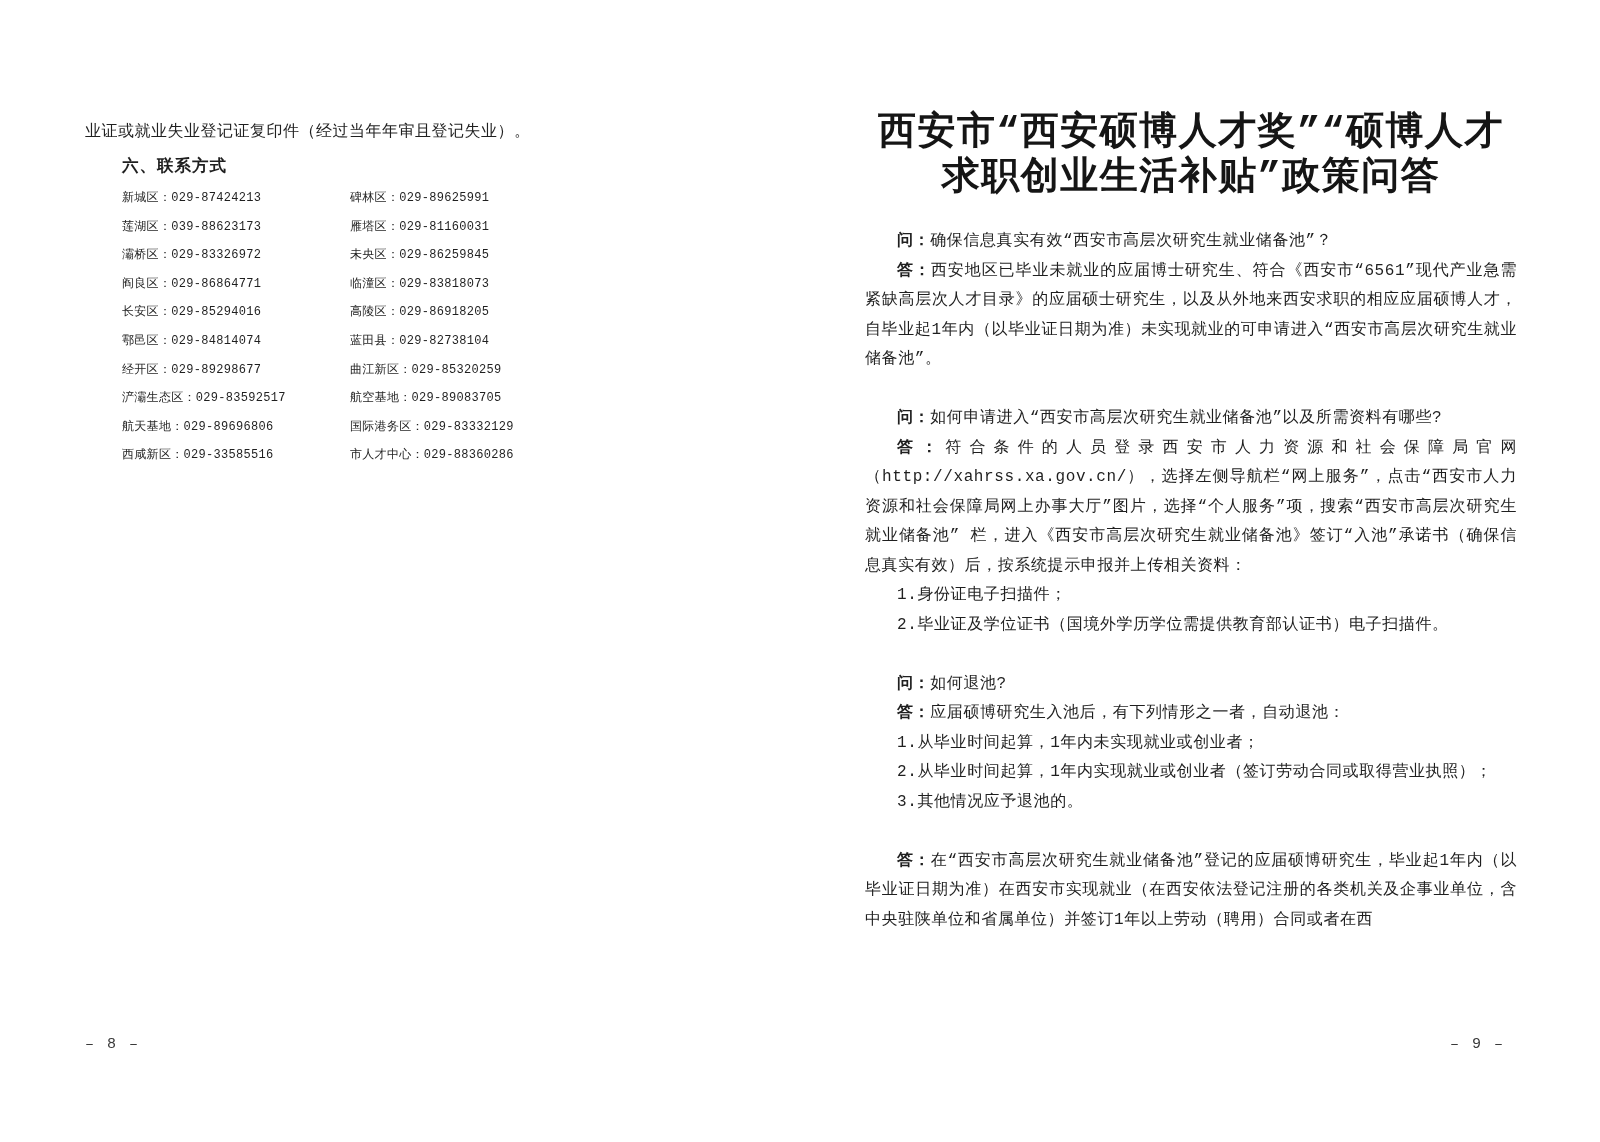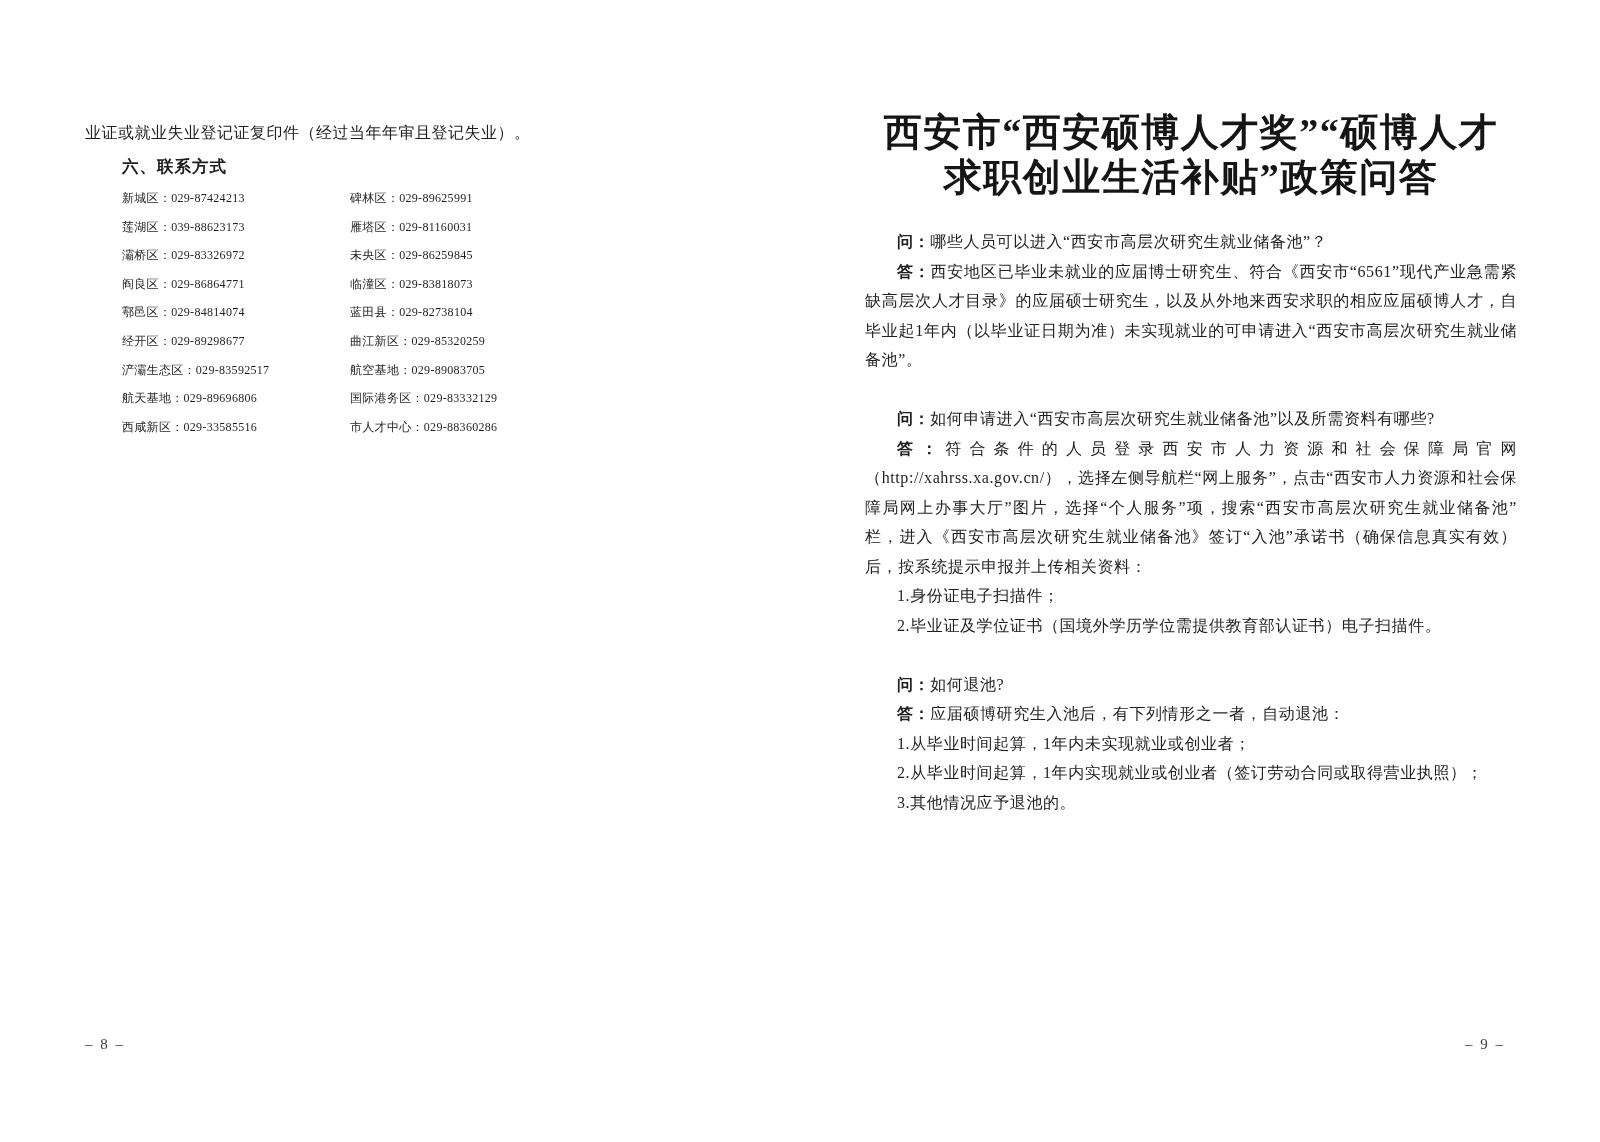--- a/index.html
+++ b/index.html
@@ -2,21 +2,21 @@
 <html><head>
 <meta charset="utf-8">
 <style>
   html, body { margin: 0; padding: 0; }
   .canvas {
     position: relative;
     width: 1600px;
     height: 1142px;
     background: #ffffff;
     color: #1f1f1f;
-    font-family: Liberation Serif, serif;
+    font-family: Liberation Mono, monospace;
     overflow: hidden;
   }
   
   .page-left {
     position: absolute;
     left: 85px;
     top: 118px;
     width: 562px;
   }
   .intro-line {
@@ -97,20 +97,24 @@
       </div>
       <div class="contact-row">
         <span class="contact-cell c-left">灞桥区：029-83326972</span>
         <span class="contact-cell c-right">未央区：029-86259845</span>
       </div>
       <div class="contact-row">
         <span class="contact-cell c-left">阎良区：029-86864771</span>
         <span class="contact-cell c-right">临潼区：029-83818073</span>
       </div>
       <div class="contact-row">
+        <span class="contact-cell c-left">长安区：029-85294016</span>
+        <span class="contact-cell c-right">高陵区：029-86918205</span>
+      </div>
+      <div class="contact-row">
         <span class="contact-cell c-left">鄠邑区：029-84814074</span>
         <span class="contact-cell c-right">蓝田县：029-82738104</span>
       </div>
       <div class="contact-row">
         <span class="contact-cell c-left">经开区：029-89298677</span>
         <span class="contact-cell c-right">曲江新区：029-85320259</span>
       </div>
       <div class="contact-row">
         <span class="contact-cell c-left">浐灞生态区：029-83592517</span>
         <span class="contact-cell c-right">航空基地：029-89083705</span>
@@ -126,21 +130,21 @@
     </div>
   </div>
 
   <div class="page-right">
     <h1 class="doc-title">
       <span>西安市“西安硕博人才奖”“硕博人才</span><br>
       <span>求职创业生活补贴”政策问答</span>
     </h1>
 
     <p class="para">
-      <b class="q-label">问：</b><span>哪些人员可以进入“西安市高层次研究生就业储备池”？</span>
+      <b class="q-label">问：</b><span>确保信息真实有效“西安市高层次研究生就业储备池”？</span>
     </p>
     <p class="para">
       <b class="q-label">答：</b><span>西安地区已毕业未就业的应届博士研究生、符合《西安市“6561”现代产业急需紧缺高层次人才目录》的应届硕士研究生，以及从外地来西安求职的相应应届硕博人才，自毕业起1年内（以毕业证日期为准）未实现就业的可申请进入“西安市高层次研究生就业储备池”。</span>
     </p>
 
     <div class="gap"></div>
 
     <p class="para">
       <b class="q-label">问：</b><span>如何申请进入“西安市高层次研究生就业储备池”以及所需资料有哪些?</span>
     </p>
@@ -167,18 +171,21 @@
     </p>
     <p class="para">
       <span>2.从毕业时间起算，1年内实现就业或创业者（签订劳动合同或取得营业执照）；</span>
     </p>
     <p class="para">
       <span>3.其他情况应予退池的。</span>
     </p>
 
     <div class="gap"></div>
 
+    <p class="para">
+      <b class="q-label">答：</b><span>在“西安市高层次研究生就业储备池”登记的应届硕博研究生，毕业起1年内（以毕业证日期为准）在西安市实现就业（在西安依法登记注册的各类机关及企事业单位，含中央驻陕单位和省属单位）并签订1年以上劳动（聘用）合同或者在西</span>
+    </p>
   </div>
 
   <div class="pagenum pagenum-left">– 8 –</div>
   <div class="pagenum pagenum-right">– 9 –</div>
 
 </div>
 
 </body></html>

